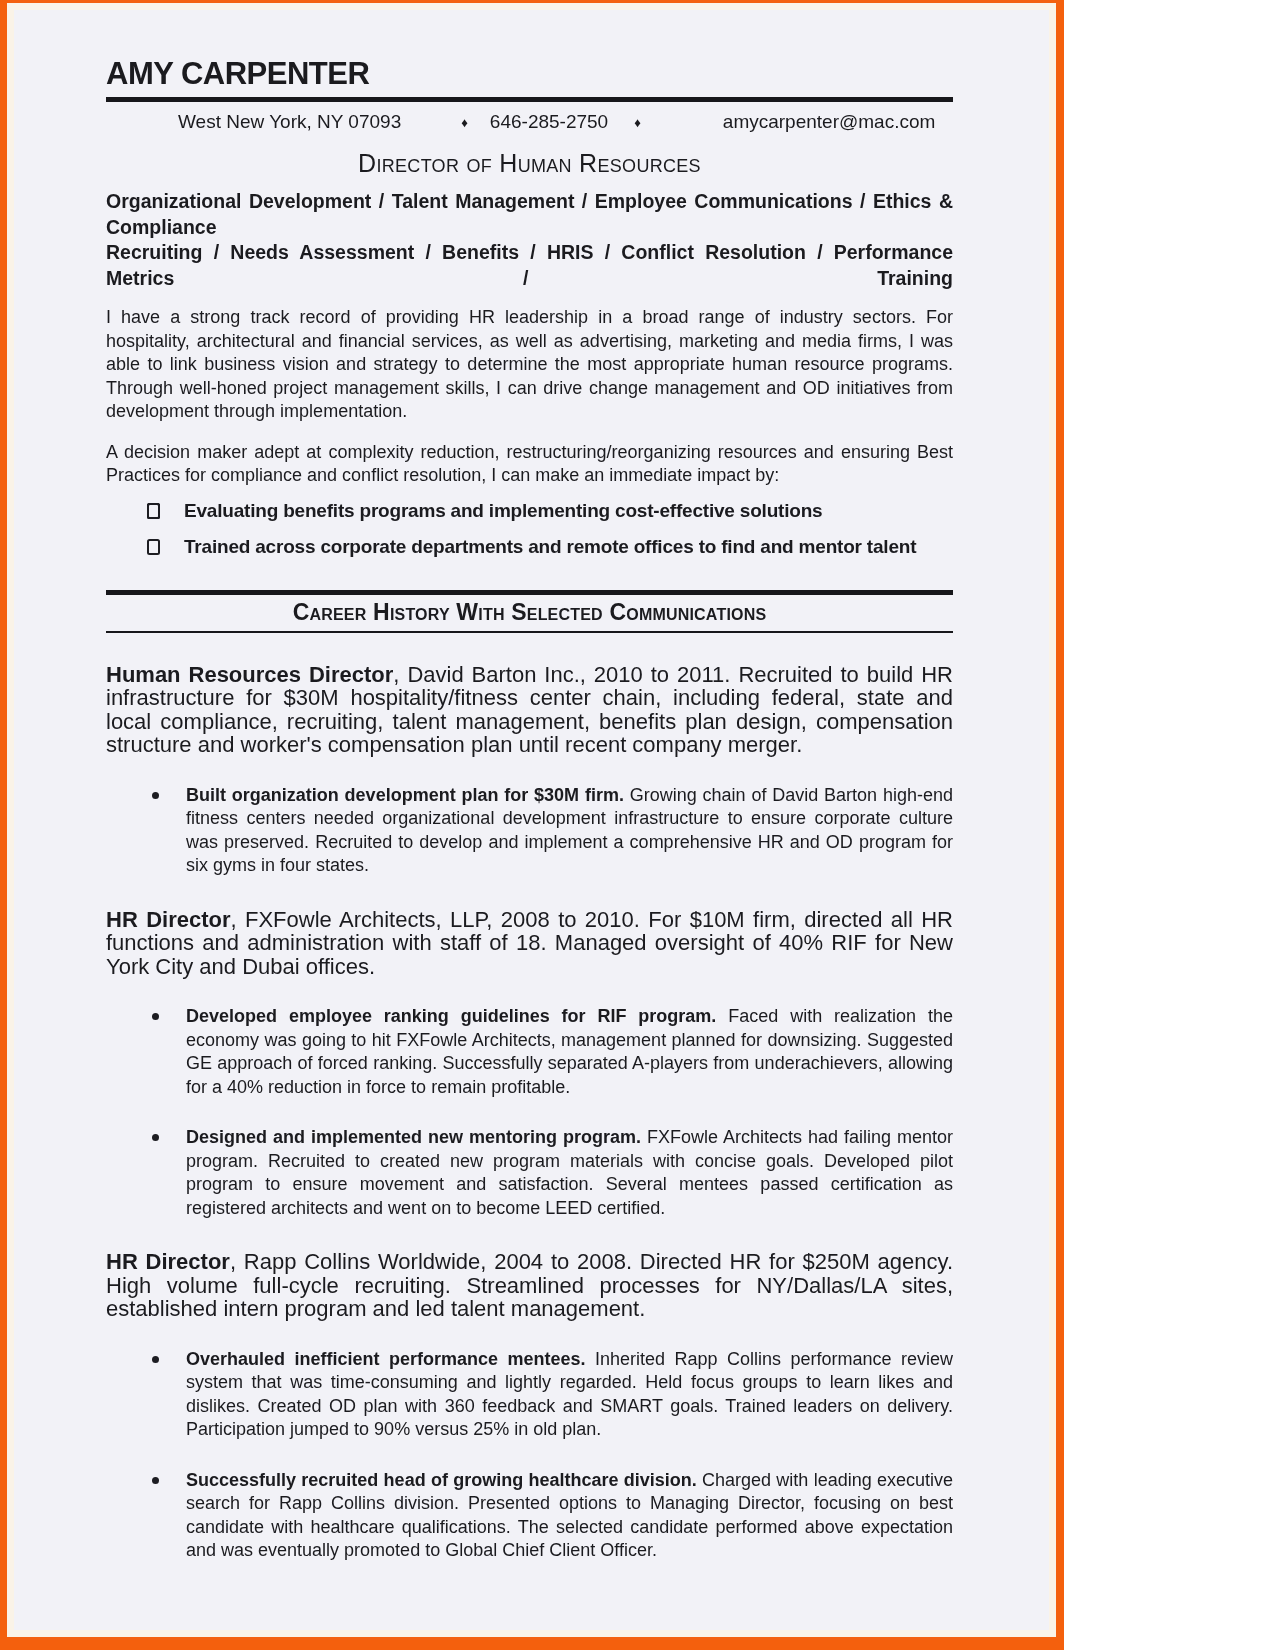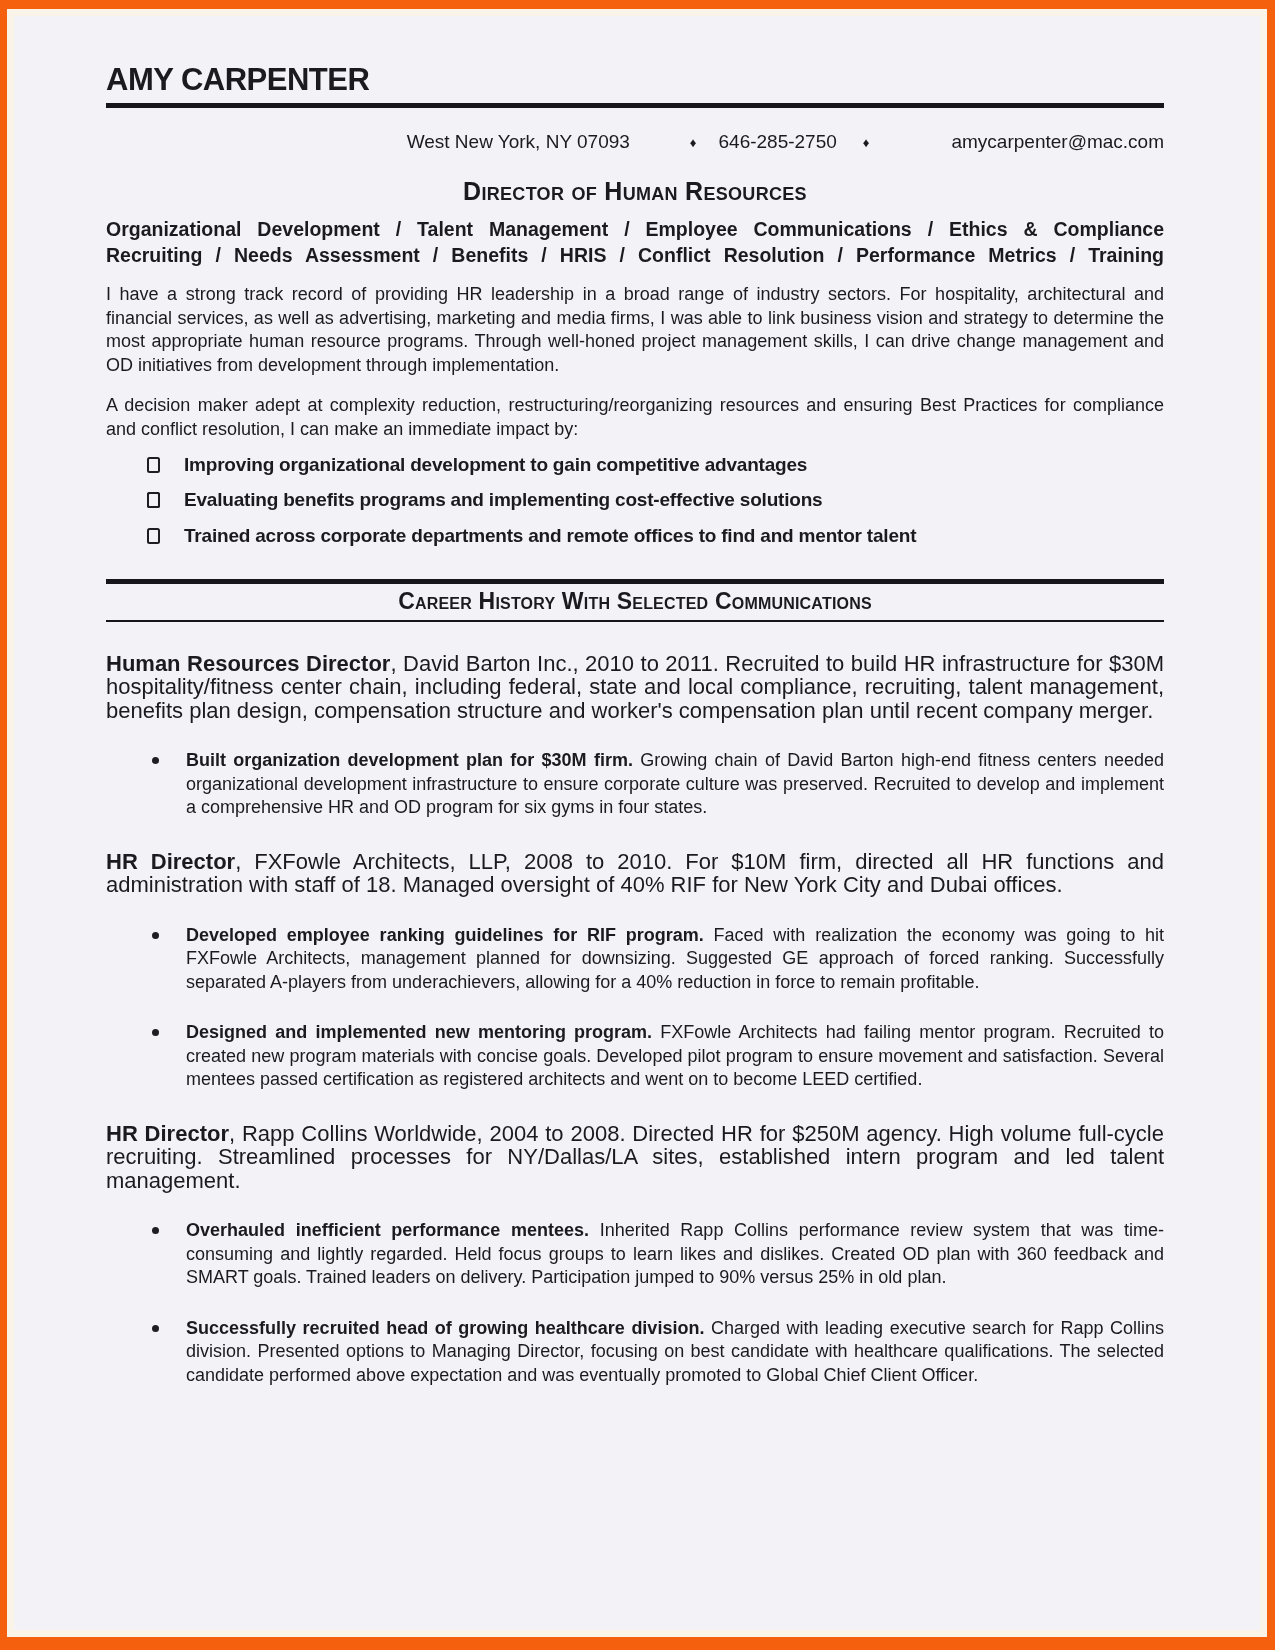--- a/index.html
+++ b/index.html
@@ -8,25 +8,25 @@
     background: #ffffff;
   }
   body {
     width: 1275px;
     height: 1650px;
     font-family: "Liberation Sans", "DejaVu Sans", sans-serif;
     color: var(--ink, #1b1b1f);
     overflow: hidden;
   }
   .page {
-    width: 1275px;
+    width: 1064px;
     height: 1650px;
     box-sizing: border-box;
     background: var(--accent, #f4600d);
-    padding: 9px 8px 13px 7px;
+    padding: 3px 8px 13px 7px;
   }
   .page-inner {
     width: 100%;
     height: 100%;
     box-sizing: border-box;
     border: 7px solid var(--edge, #faf3e7);
     background: var(--paper, #f2f2f7);
     overflow: hidden;
   }
   .content {
@@ -40,36 +40,35 @@
     font-size: 31px;
     font-weight: bold;
     letter-spacing: -0.5px;
     color: var(--ink, #1b1b1f);
     border-bottom: 5px solid #17171b;
     padding-bottom: 5px;
   }
   .contact {
     display: flex;
     align-items: center;
-    margin-top: 23px;
+    margin-top: 9px;
     font-size: 19px;
     white-space: nowrap;
-    justify-content: flex-end;
   }
   .contact .loc     { margin-left: 72px; }
   .contact .d1      { margin-left: 60px; font-size: 13px; }
   .contact .phone   { margin-left: 22px; }
   .contact .d2      { margin-left: 26px; font-size: 13px; }
   .contact .email   { margin-left: 82px; }
 
   .doc-title {
-    margin-top: 24px;
+    margin-top: 16px;
     text-align: center;
     font-variant: small-caps;
-    font-weight: bold;
+    font-weight: normal;
     font-size: 25px;
     letter-spacing: 0.3px;
   }
   .keywords {
     margin-top: 11px;
     font-weight: bold;
     font-size: 19.5px;
     line-height: 25.5px;
   }
   .kw-line {
@@ -177,21 +176,20 @@
           <div class="kw-line">Recruiting / Needs Assessment / Benefits / HRIS / Conflict Resolution / Performance Metrics / Training</div>
         </div>
       </header>
 
       <section>
         <p class="para">I have a strong track record of providing HR leadership in a broad range of industry sectors. For hospitality, architectural and financial services, as well as advertising, marketing and media firms, I was able to link business vision and strategy to determine the most appropriate human resource programs. Through well-honed project management skills, I can drive change management and OD initiatives from development through implementation.</p>
         <p class="para">A decision maker adept at complexity reduction, restructuring/reorganizing resources and ensuring Best Practices for compliance and conflict resolution, I can make an immediate impact by:</p>
         <div class="impact-list">
   <div class="impact-item">
     <span class="impact-box"></span>
-    <span class="impact-text">Improving organizational development to gain competitive advantages</span>
   </div>
 
   <div class="impact-item">
     <span class="impact-box"></span>
   </div>
 
   <div class="impact-item">
     <span class="impact-box"></span>
     <span class="impact-text">Evaluating benefits programs and implementing cost-effective solutions</span>
   </div>

